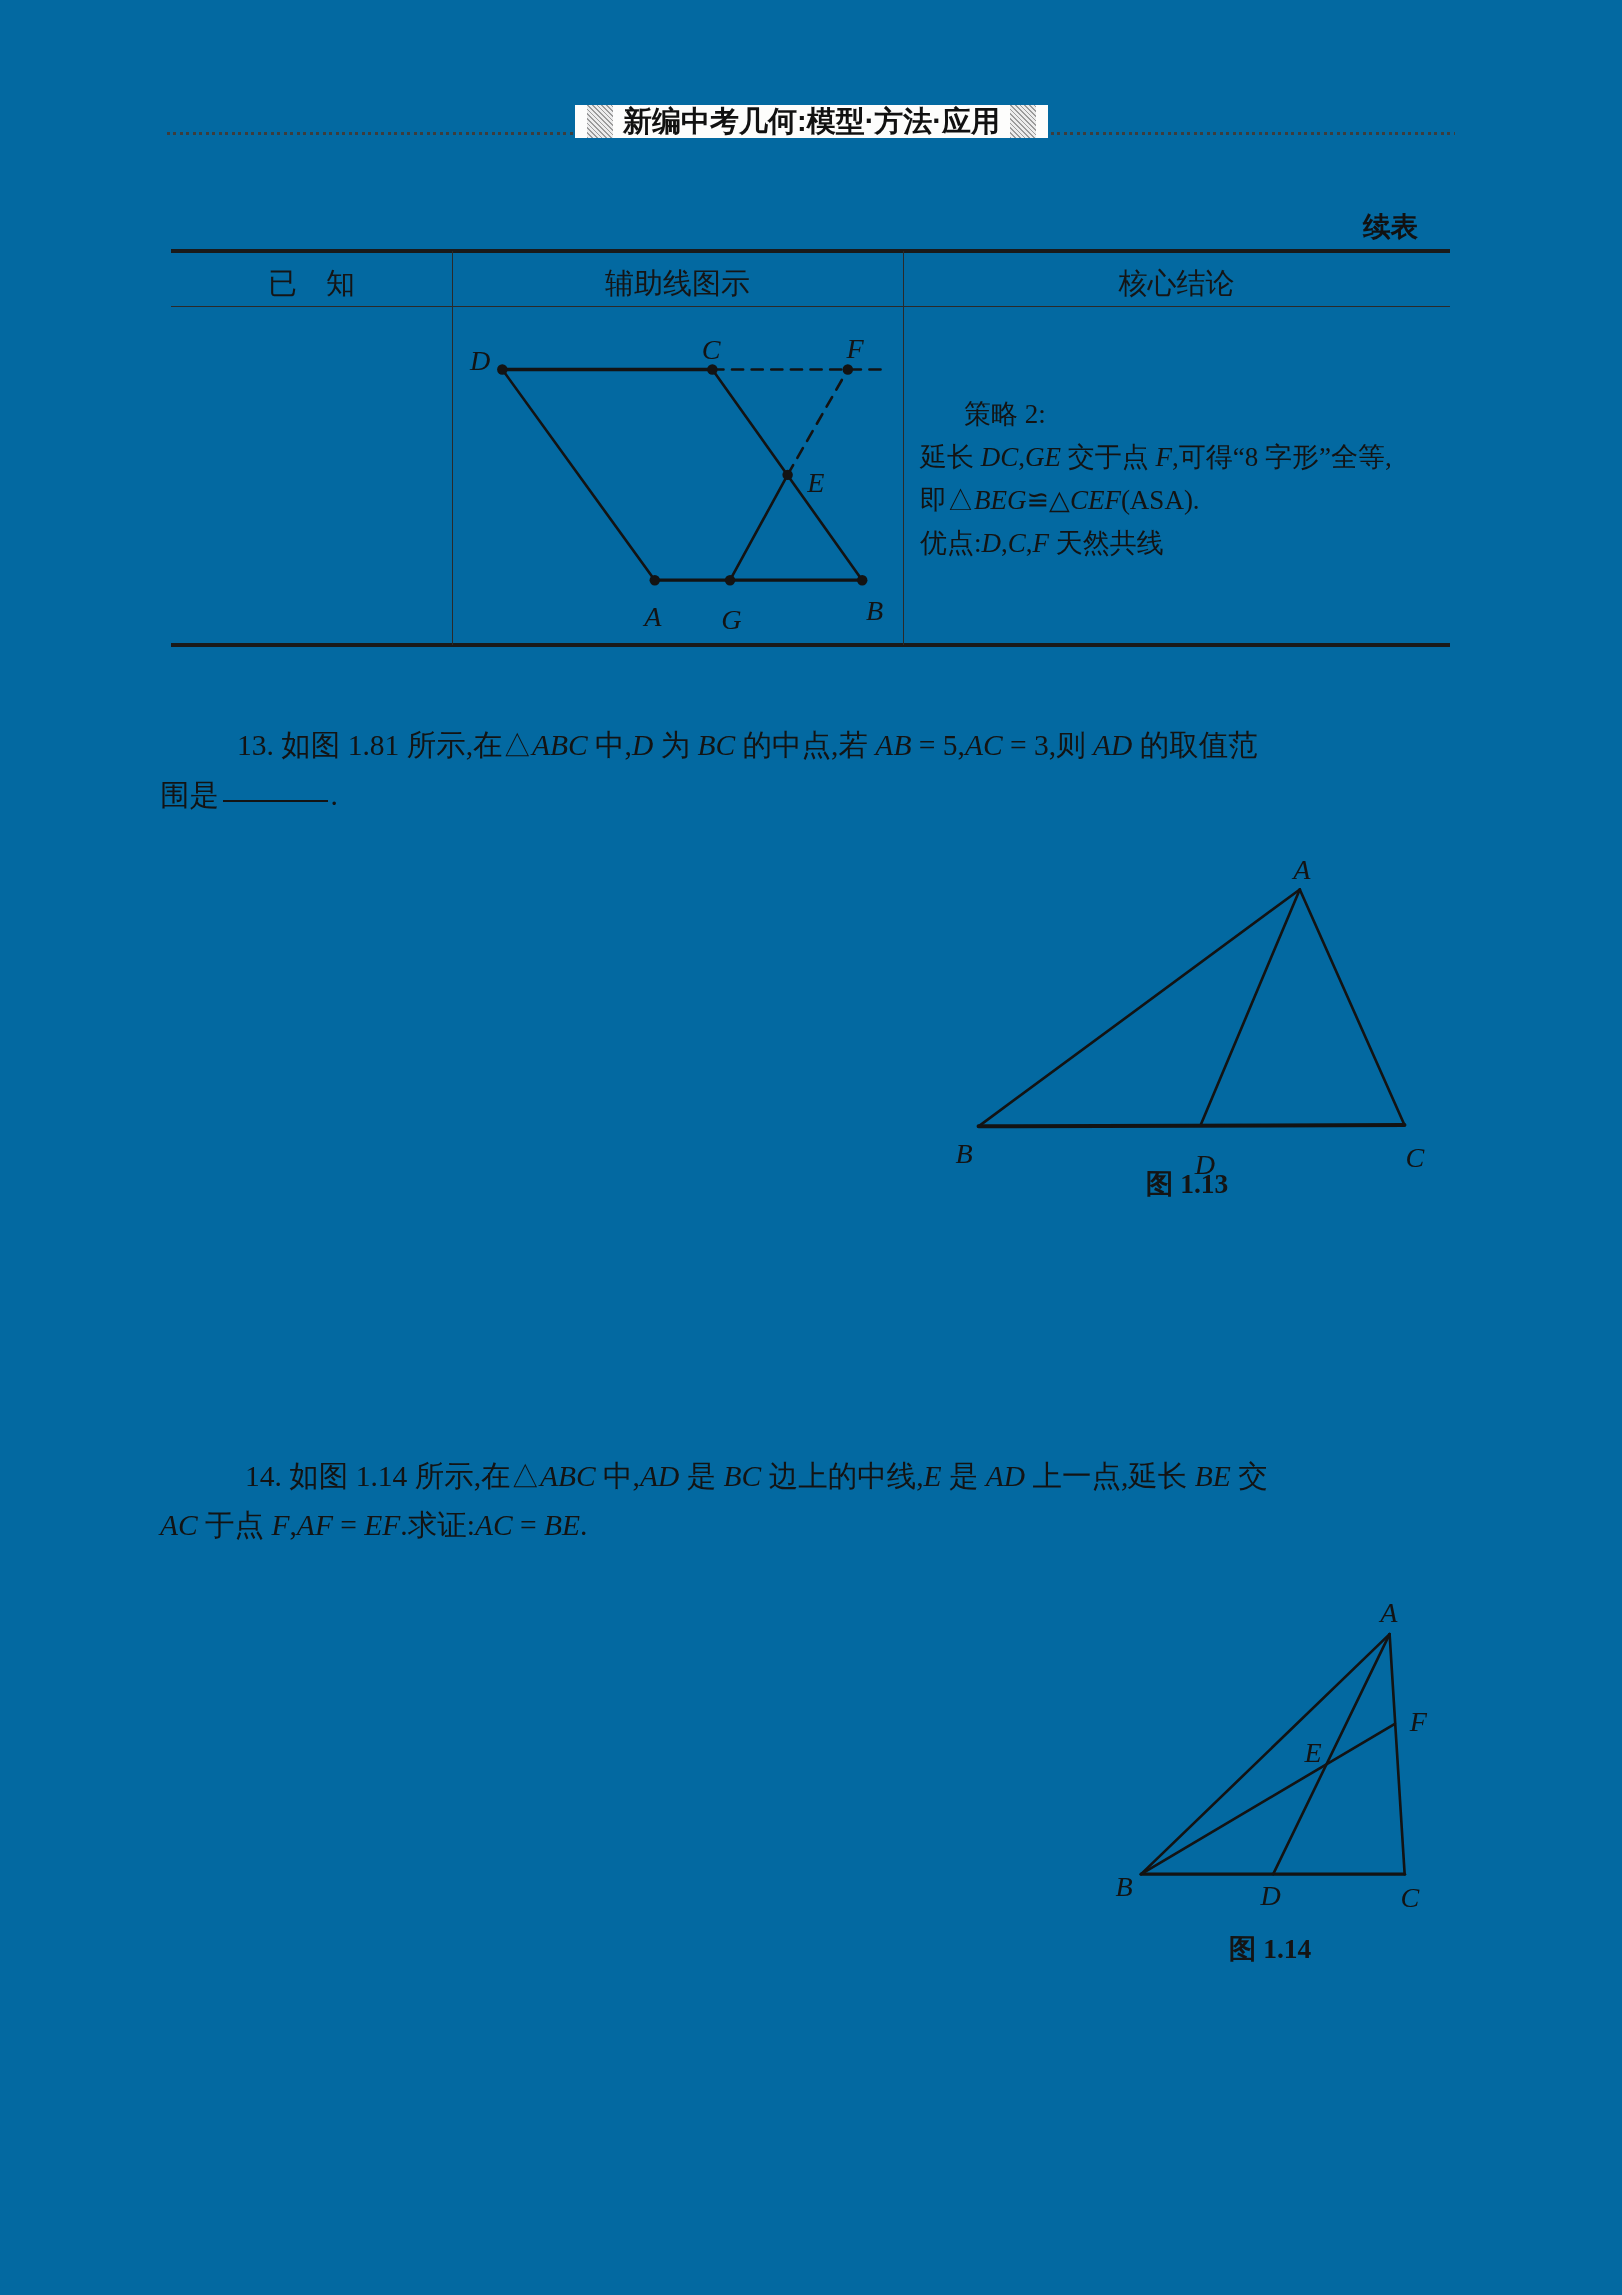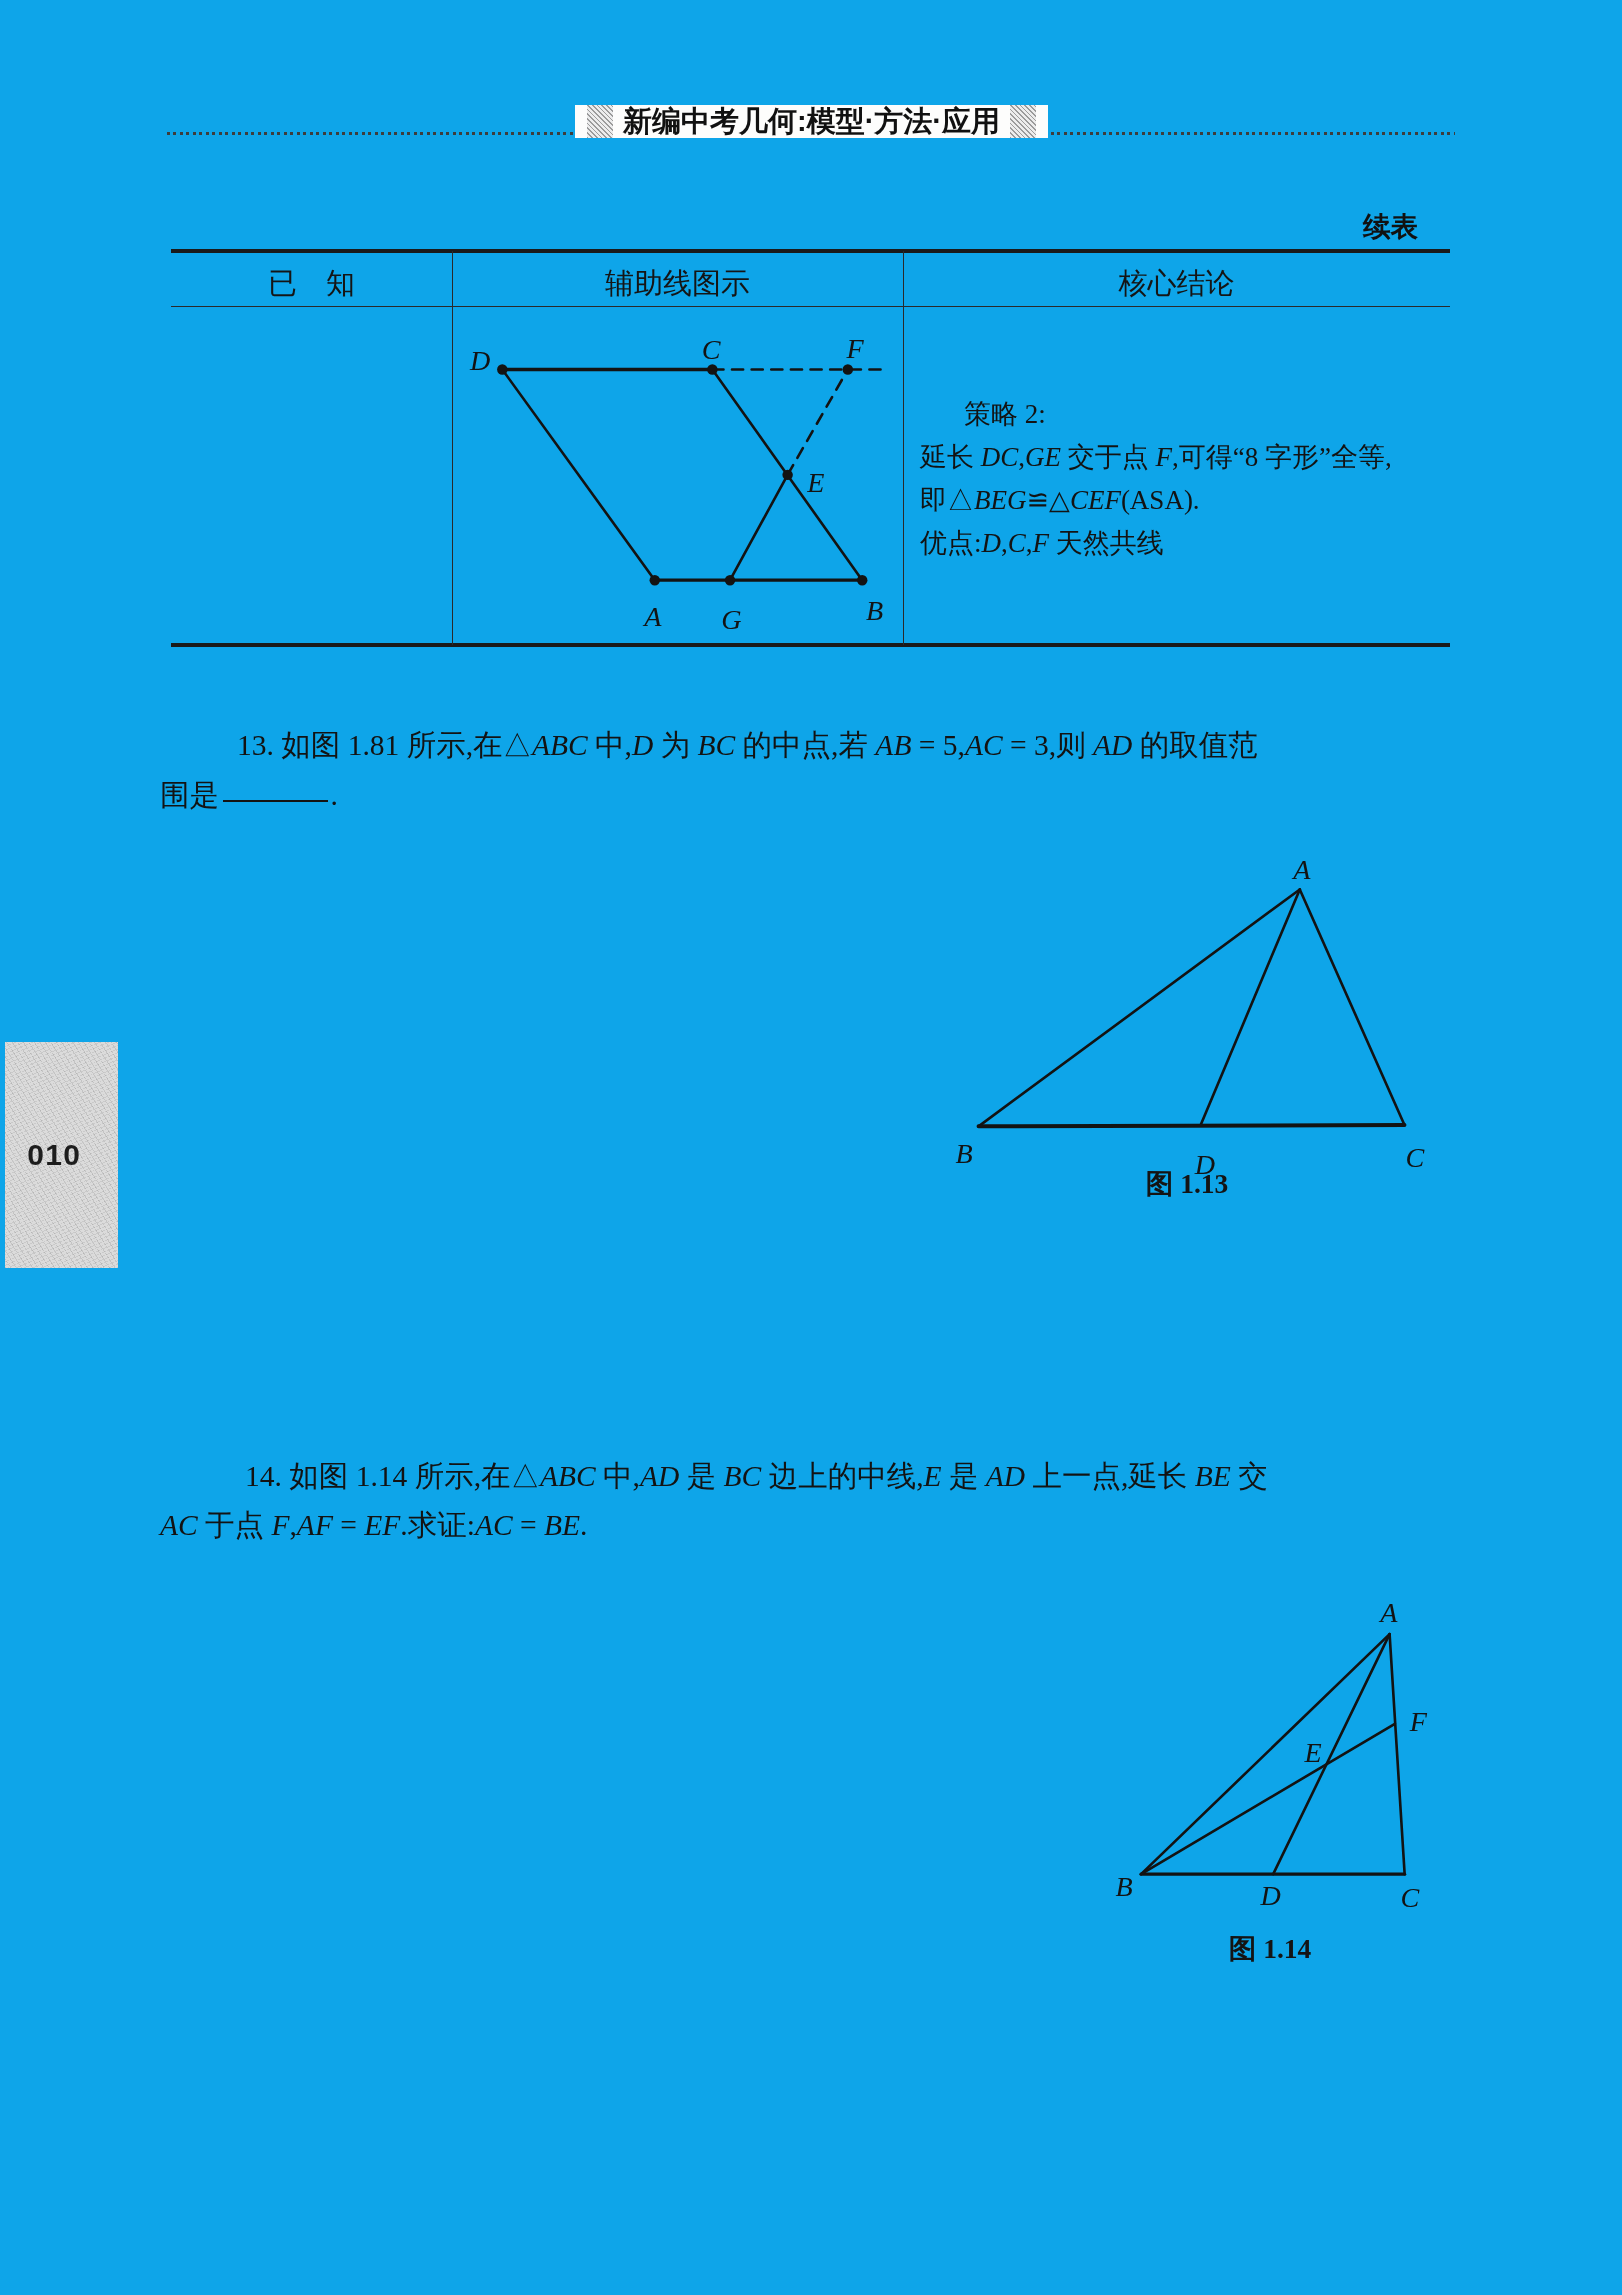--- a/index.html
+++ b/index.html
@@ -1,18 +1,18 @@
 <!DOCTYPE html>
 <html style="font-size:10.5px"><head>
 <meta charset="utf-8">
 <style>
   html,body { margin:0; padding:0; background:#777; }
   .page {
     position:relative; width:1623px; height:2295px;
-    background:#0ea5e9; color:#141414; overflow:hidden;
+    background:#0369a1; color:#141414; overflow:hidden;
     font-family:"Liberation Serif", serif;
   }
   .abs { position:absolute; }
 
   
   .headline {
     left:167px; top:132px; width:1288px; height:2.6px;
     background-image:repeating-linear-gradient(90deg,#3d3d3d 0 2.6px, transparent 2.6px 6.5px);
   }
   .head-title-wrap { left:0; right:0; top:105px; display:flex; justify-content:center; }
@@ -177,18 +177,15 @@
       <line x1="1743" y1="2863" x2="2131" y2="2633" stroke-width="4"></line>
       <text x="2122" y="2463" text-anchor="middle" dominant-baseline="central">A</text>
       <text x="1717" y="2882" text-anchor="middle" dominant-baseline="central">B</text>
       <text x="2154" y="2898" text-anchor="middle" dominant-baseline="central">C</text>
       <text x="1941" y="2896" text-anchor="middle" dominant-baseline="central">D</text>
       <text x="2006" y="2677" text-anchor="middle" dominant-baseline="central">E</text>
       <text x="2167" y="2629" text-anchor="middle" dominant-baseline="central">F</text>
     </svg>
   <div class="abs fig-caption cap-14">图 1.14</div>
 
-  <div class="abs pagenum-strip">
-    <div class="pagenum">010</div>
-  </div>
 
 </div>
 
 
 </body></html>

